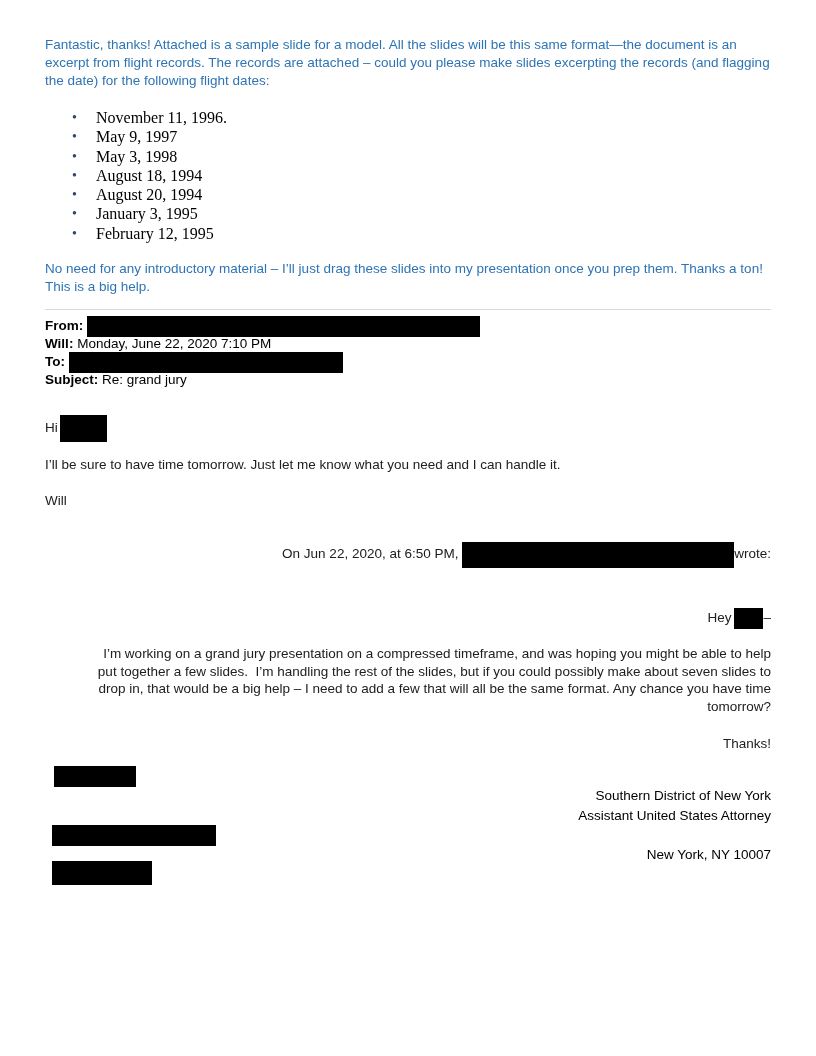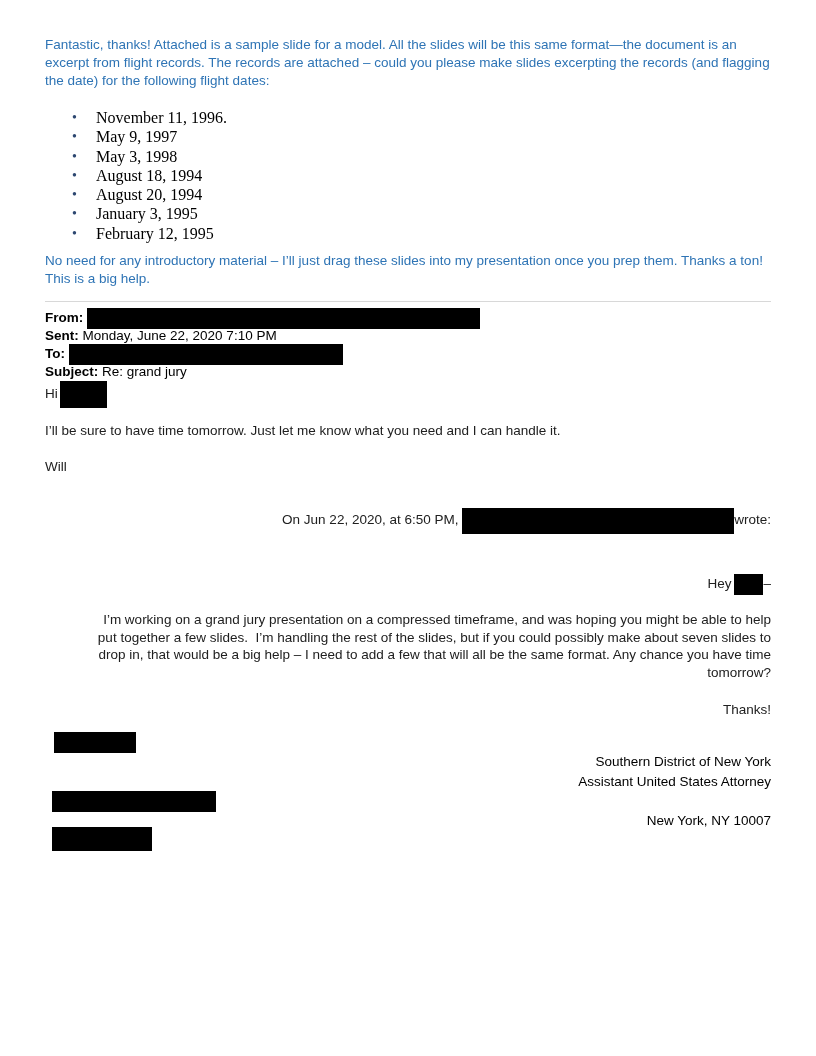--- a/index.html
+++ b/index.html
@@ -58,21 +58,21 @@
   .bar-from { width:393px; height:21px; }
   .bar-to   { width:274px; height:21px; }
   .bar-attr { width:272px; height:26px; }
   .box-hi   { width:47px;  height:27px; margin-left:2px;}
   .box-hey  { width:29px;  height:21px; margin-left:3px;}
   .red-block { display:block; background:var(--redaction, #000000); }
   .bar-name  { width:82px;  height:21px; margin-left:4px; }
   .bar-addr  { width:164px; height:21px; margin-left:2px; }
   .bar-phone { width:100px; height:24px; margin-left:2px; margin-top:-3px; }
 
-  .greet-reply { margin-top:4px; }
+  .greet-reply { margin-top:30px; }
   .body-reply  { margin-top:19px; }
   .signoff     { margin-top:18px; }
 
   .quoted { padding-left:5px;text-align:right; }
   .attr-line { margin-top:35px; padding-left:7px; line-height:18px; }
   .greet-orig { margin-top:46px; }
   .body-orig  { margin-top:18px; line-height:17.7px;margin-left:40px; }
   .thanks     { margin-top:19px; }
 
   .signature  { margin-top:13px; }
@@ -89,27 +89,27 @@
   <ul class="dates">
     <li><span class="bullet-dot">•</span><span>November 11, 1996.</span></li>
     <li><span class="bullet-dot">•</span><span>May 9, 1997</span></li>
     <li><span class="bullet-dot">•</span><span>May 3, 1998</span></li>
     <li><span class="bullet-dot">•</span><span>August 18, 1994</span></li>
     <li><span class="bullet-dot">•</span><span>August 20, 1994</span></li>
     <li><span class="bullet-dot">•</span><span>January 3, 1995</span></li>
     <li><span class="bullet-dot">•</span><span>February 12, 1995</span></li>
   </ul>
 
-  <p class="blue" style="margin-top:9px;">No need for any introductory material – I’ll just drag these slides into my presentation once you prep them. Thanks a ton! This is a big help.</p>
+  <p class="blue" style="margin-top:17px;">No need for any introductory material – I’ll just drag these slides into my presentation once you prep them. Thanks a ton! This is a big help.</p>
 
   <hr class="sep">
 
   <div class="hdr">
     <div class="row"><span class="lbl">From:</span> <span class="red bar-from"></span></div>
-    <div class="row"><span class="lbl">Sent:</span> <span class="val">Monday, June 22, 2020 7:10 PM</span></div>
+    <div class="row"><span class="lbl">Will:</span> <span class="val">Monday, June 22, 2020 7:10 PM</span></div>
     <div class="row"><span class="lbl">To:</span> <span class="red bar-to"></span></div>
     <div class="row"><span class="lbl">Subject:</span> <span class="val">Re: grand jury</span></div>
   </div>
 
   <div class="greet-reply"><span>Hi</span><span class="red box-hi"></span></div>
 
   <p class="body-reply">I’ll be sure to have time tomorrow. Just let me know what you need and I can handle it.</p>
 
   <p class="signoff">Will</p>
 

